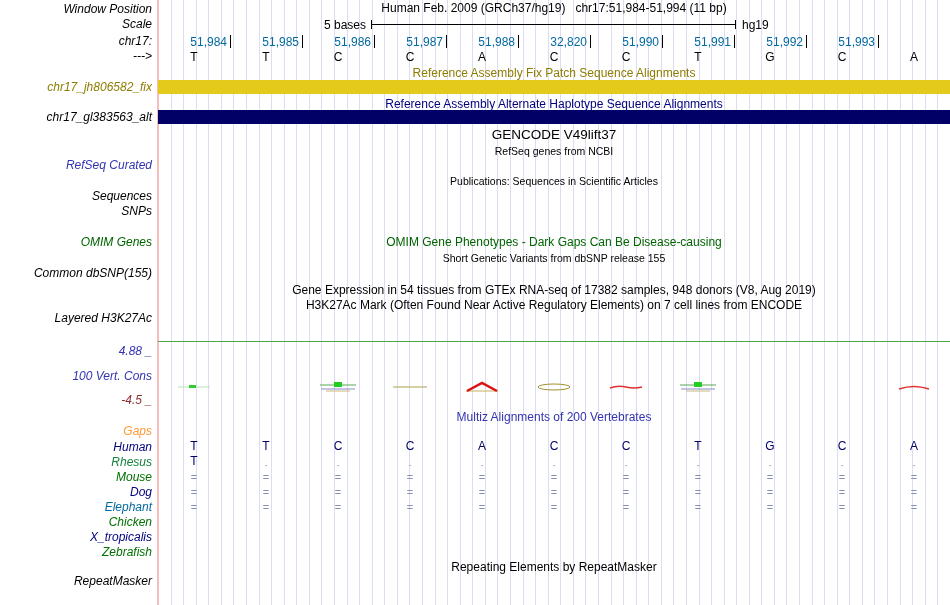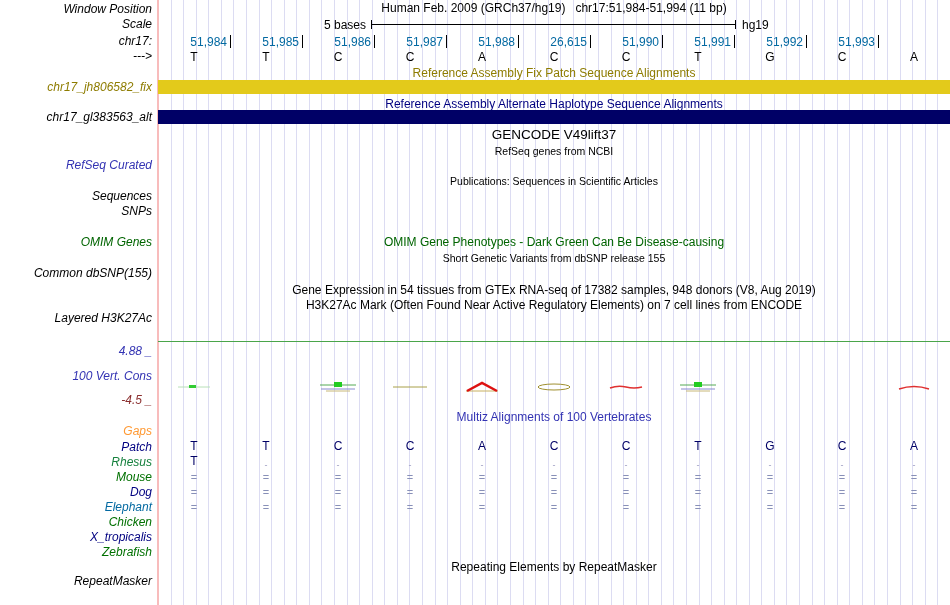--- a/index.html
+++ b/index.html
@@ -60,21 +60,21 @@
       <div class="rnum" style="left: 149px;">51,984</div>
       <div class="rtick" style="left: 302px;"></div>
       <div class="rnum" style="left: 221px;">51,985</div>
       <div class="rtick" style="left: 374px;"></div>
       <div class="rnum" style="left: 293px;">51,986</div>
       <div class="rtick" style="left: 446px;"></div>
       <div class="rnum" style="left: 365px;">51,987</div>
       <div class="rtick" style="left: 518px;"></div>
       <div class="rnum" style="left: 437px;">51,988</div>
       <div class="rtick" style="left: 590px;"></div>
-      <div class="rnum" style="left: 509px;">26,615</div>
+      <div class="rnum" style="left: 509px;">32,820</div>
       <div class="rtick" style="left: 662px;"></div>
       <div class="rnum" style="left: 581px;">51,990</div>
       <div class="rtick" style="left: 734px;"></div>
       <div class="rnum" style="left: 653px;">51,991</div>
       <div class="rtick" style="left: 806px;"></div>
       <div class="rnum" style="left: 725px;">51,992</div>
       <div class="rtick" style="left: 878px;"></div>
       <div class="rnum" style="left: 797px;">51,993</div>
     </div>
   <div id="base-row">
@@ -100,21 +100,21 @@
   <div class="lbl" style="top:111px">chr17_gl383563_alt</div>
 
   <div class="ctr big" style="top:128px">GENCODE V49lift37</div>
   <div class="ctr small" style="top:145px">RefSeq genes from NCBI</div>
   <div class="lbl blue" style="top:159px">RefSeq Curated</div>
 
   <div class="ctr small" style="top:175px">Publications: Sequences in Scientific Articles</div>
   <div class="lbl" style="top:190px">Sequences</div>
   <div class="lbl" style="top:205px">SNPs</div>
 
-  <div class="ctr green" style="top:236px">OMIM Gene Phenotypes - Dark Green Can Be Disease-causing</div>
+  <div class="ctr green" style="top:236px">OMIM Gene Phenotypes - Dark Gaps Can Be Disease-causing</div>
   <div class="lbl green pad-omim" style="top:236px">OMIM Genes</div>
 
   <div class="ctr small" style="top:252px">Short Genetic Variants from dbSNP release 155</div>
   <div class="lbl" style="top:267px">Common dbSNP(155)</div>
 
   <div class="ctr" style="top:284px">Gene Expression in 54 tissues from GTEx RNA-seq of 17382 samples, 948 donors (V8, Aug 2019)</div>
   <div class="ctr" style="top:299px">H3K27Ac Mark (Often Found Near Active Regulatory Elements) on 7 cell lines from ENCODE</div>
   <div class="lbl pad-h3k" style="top:312px">Layered H3K27Ac</div>
 
   <div class="cons-top"></div>
@@ -149,24 +149,24 @@
           <line x1="2" y1="4" x2="38" y2="4" stroke="#55aa55"></line>
           <rect x="16" y="1" width="8" height="5" fill="#22cc22"></rect>
           <line x1="3" y1="8" x2="37" y2="8" stroke="#8a8ad0"></line>
           <line x1="8" y1="10" x2="32" y2="10" stroke="#c8b878"></line>
         </svg></div>
       <div class="mark" style="left: 894px;"><svg width="40" height="12">
           <path d="M5 8 Q 20 3 35 8" fill="none" stroke="#e03030" stroke-width="1.5"></path>
         </svg></div>
     </div>
 
-  <div class="ctr blue" style="top:411px">Multiz Alignments of 100 Vertebrates</div>
+  <div class="ctr blue" style="top:411px">Multiz Alignments of 200 Vertebrates</div>
   <div class="lbl orange" style="top:425px">Gaps</div>
   <div id="multiz">
-      <div class="lbl" style="top: 441px; color: rgb(0, 0, 128);">Patch</div>
+      <div class="lbl" style="top: 441px; color: rgb(0, 0, 128);">Human</div>
       <div class="cell" style="left: 158px; top: 440px; font-size: 12px; color: rgb(0, 0, 102);">T</div>
       <div class="cell" style="left: 230px; top: 440px; font-size: 12px; color: rgb(0, 0, 102);">T</div>
       <div class="cell" style="left: 302px; top: 440px; font-size: 12px; color: rgb(0, 0, 102);">C</div>
       <div class="cell" style="left: 374px; top: 440px; font-size: 12px; color: rgb(0, 0, 102);">C</div>
       <div class="cell" style="left: 446px; top: 440px; font-size: 12px; color: rgb(0, 0, 102);">A</div>
       <div class="cell" style="left: 518px; top: 440px; font-size: 12px; color: rgb(0, 0, 102);">C</div>
       <div class="cell" style="left: 590px; top: 440px; font-size: 12px; color: rgb(0, 0, 102);">C</div>
       <div class="cell" style="left: 662px; top: 440px; font-size: 12px; color: rgb(0, 0, 102);">T</div>
       <div class="cell" style="left: 734px; top: 440px; font-size: 12px; color: rgb(0, 0, 102);">G</div>
       <div class="cell" style="left: 806px; top: 440px; font-size: 12px; color: rgb(0, 0, 102);">C</div>

